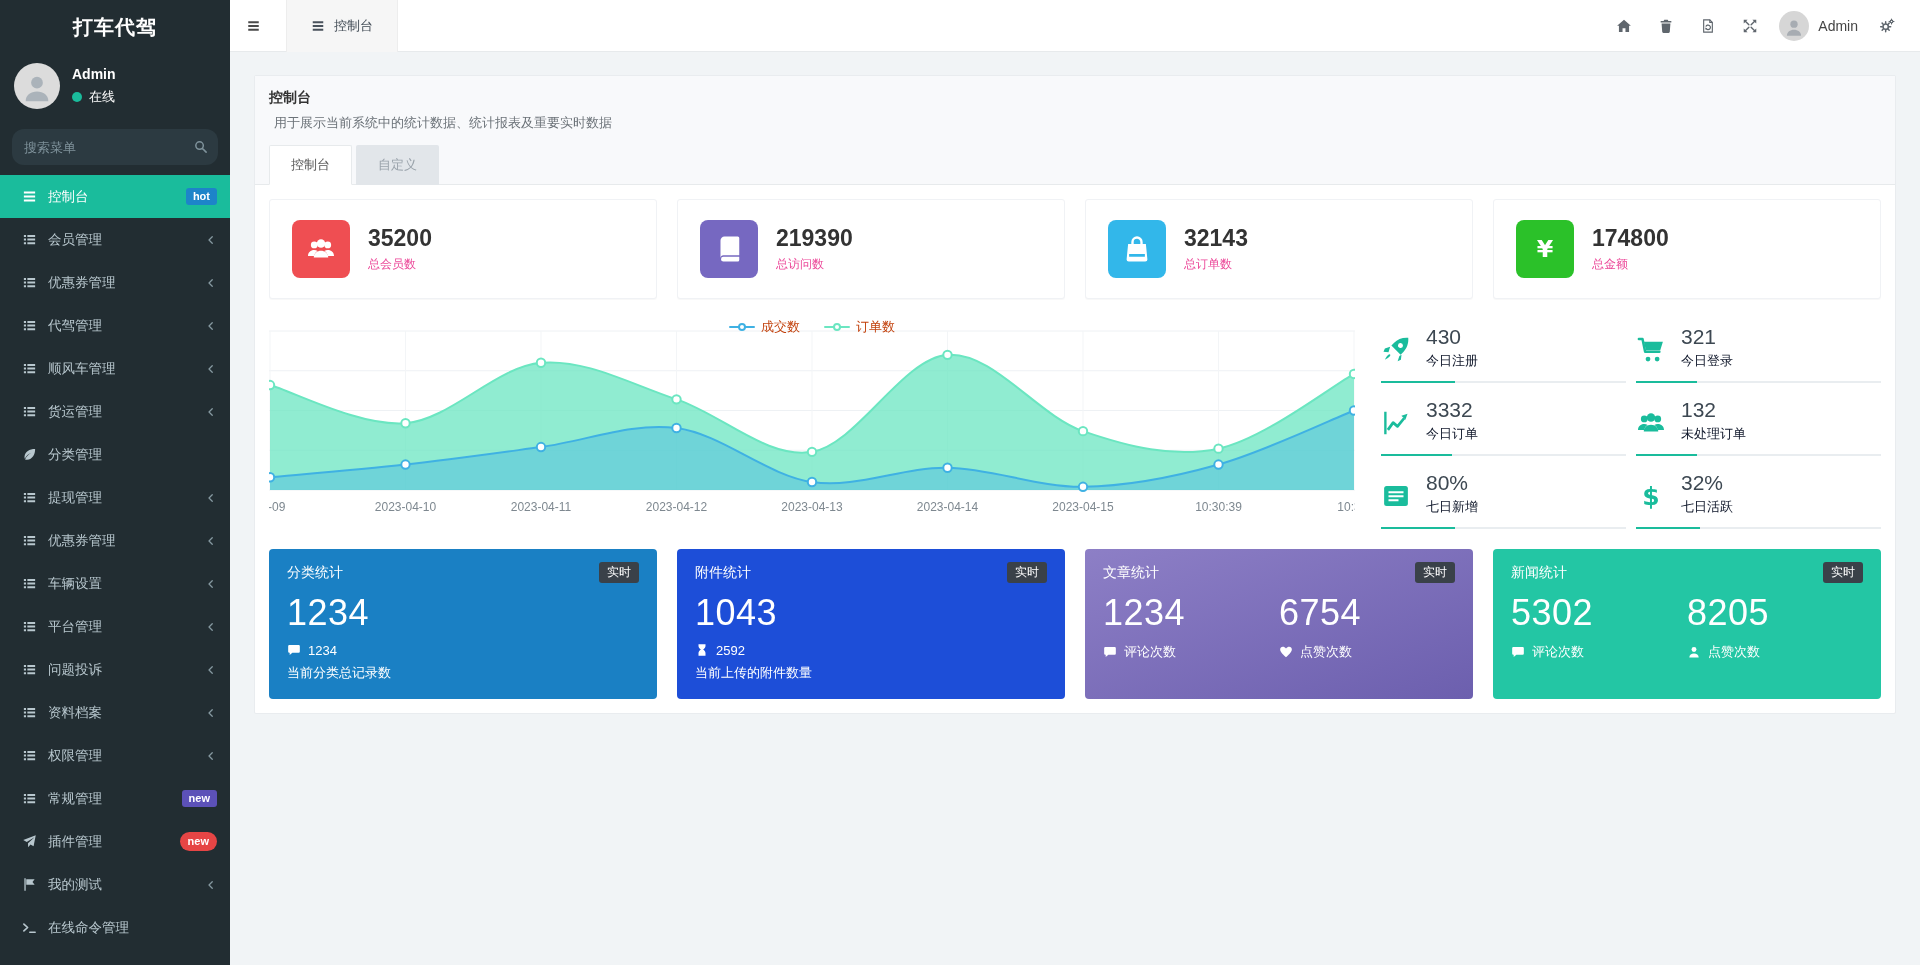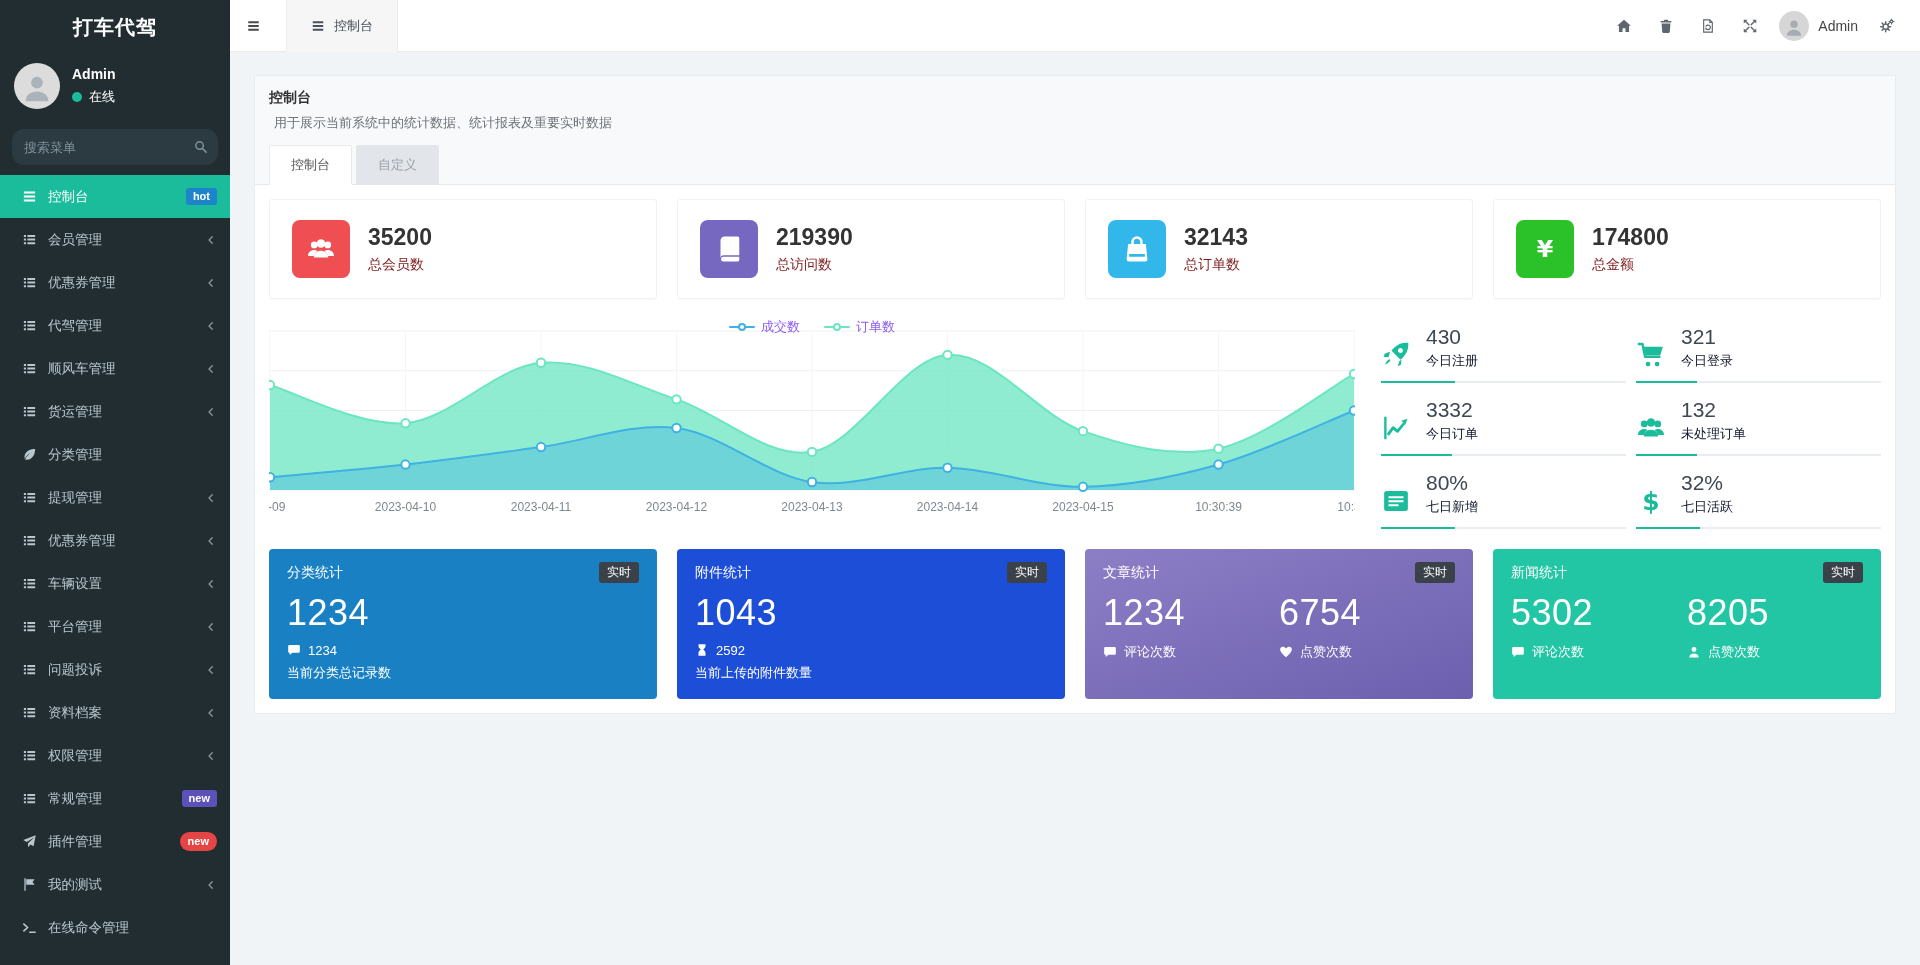--- a/index.html
+++ b/index.html
@@ -56,32 +56,32 @@
   .ptabs{display:flex;gap:4px;margin-bottom:-1px}
   .ptab{padding:10px 21px;font-size:13px;color:#9aa3ab;background:#e2e6ea;cursor:pointer;border:1px solid transparent;border-bottom:none;border-radius:2px 2px 0 0}
   .ptab.active{background:#fff;color:#555;border-color:#e7eaec;border-bottom:1px solid #fff}
   .pbody{padding:14px}
 
   .statrow{display:flex;gap:20px;margin-bottom:18px}
   .stat{flex:1;background:#fff;border:1px solid #f0f2f5;border-radius:3px;padding:20px 22px;display:flex;align-items:center;gap:18px;box-shadow:0 1px 1px rgba(0,0,0,.03)}
   .stile{width:58px;height:58px;border-radius:8px;color:#fff;position:relative;flex:none}
   .stile span{position:absolute;left:14px;top:14px;width:30px;height:30px}
   .snum{font-size:23px;font-weight:bold;color:#333;line-height:1.15}
-  .slab{font-size:14px;color:#7f1d1d;margin-top:5px}
+  .slab{font-size:12px;color:#ec4899;margin-top:5px}
 
   .chartrow{display:flex;gap:26px;margin-bottom:20px}
   .chartbox{width:1086px;height:206px;position:relative;flex:none}
   .legend{position:absolute;top:1px;left:0;right:0;display:flex;justify-content:center;gap:24px;
-          font-size:13px;color:#8b5cf6;align-items:center;cursor:pointer}
+          font-size:13px;color:#c2410c;align-items:center;cursor:pointer}
   .lgitem{display:flex;align-items:center;gap:6px}
   .lgmark{width:26px;height:2px;position:relative;border-radius:1px}
   .lgmark i{position:absolute;left:50%;top:50%;transform:translate(-50%,-50%);width:8px;height:8px;border-radius:50%;background:#fff;border-style:solid;border-width:2px;display:block}
 
   .qgrid{flex:1;display:grid;grid-template-columns:1fr 1fr;column-gap:10px;row-gap:11px;align-content:space-between;padding-top:4px}
-  .qstat{position:relative;padding:4px 0 13px;display:flex;gap:15px;align-items:flex-end}
+  .qstat{position:relative;padding:4px 0 13px;display:flex;gap:15px;align-items:center}
   .qicon{width:30px;height:30px;color:#1abc9c;margin-top:5px;flex:none}
   .qnum{font-size:21px;color:#3d4852;line-height:1.1}
   .qlabel{font-size:13px;color:#0f172a;margin-top:4px}
   .qbar{position:absolute;left:0;right:0;bottom:0;height:2px;background:#e9edf0}
   .qbar i{display:block;height:2px;background:#1abc9c}
 
   .sumrow{display:flex;gap:20px}
   .scard{flex:1;border-radius:4px;color:#fff;padding:13px 18px 14px;height:150px;overflow:hidden}
   .shead{display:flex;justify-content:space-between;align-items:center;font-size:14px}
   .sbadge{font-size:12px;padding:2px 8px;border-radius:3px;color:#fff}

